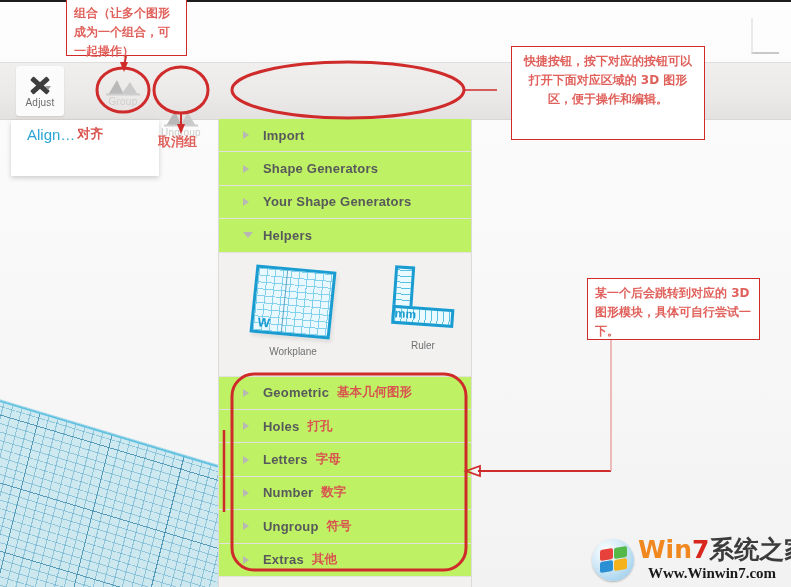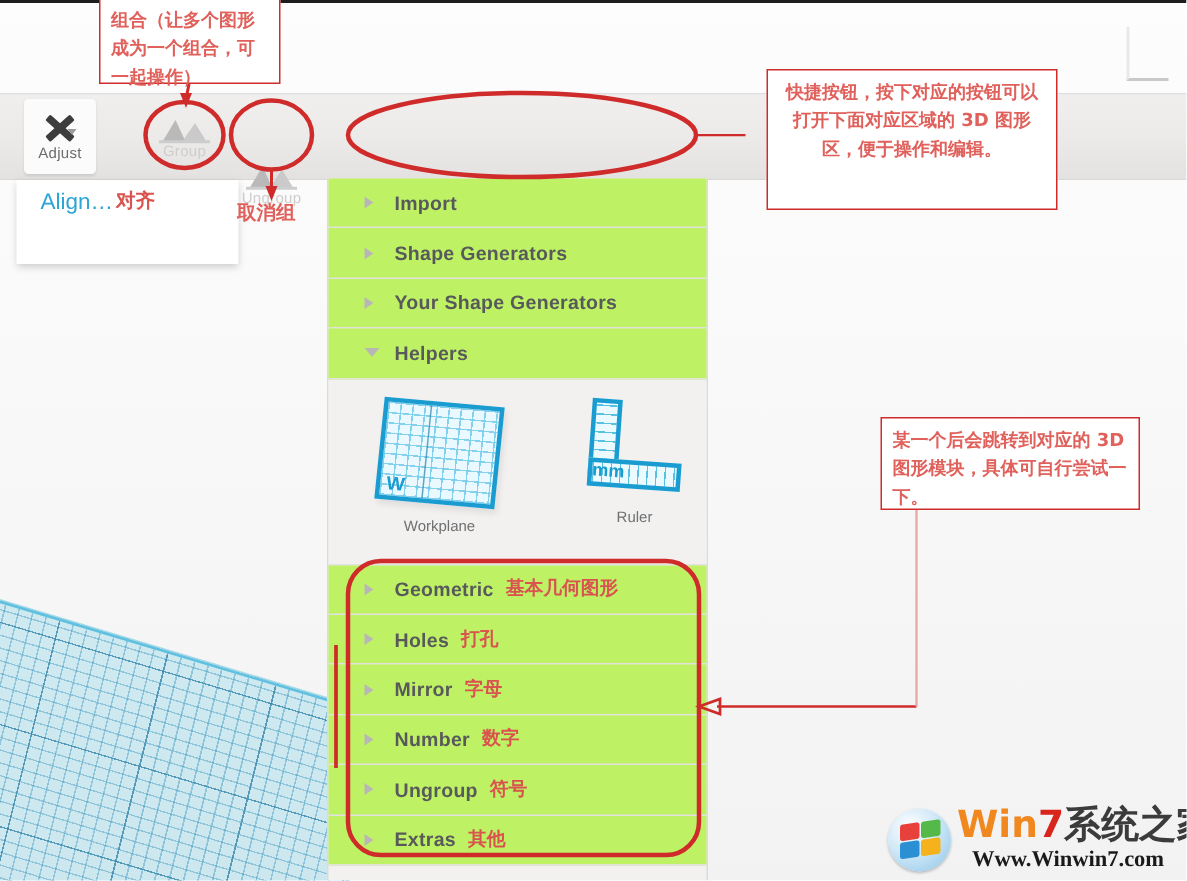--- a/index.html
+++ b/index.html
@@ -331,21 +331,21 @@
     <span class="en">Geometric</span>
     <span class="cn">基本几何图形</span>
   </div>
   <div class="cat-row">
     <span class="tri"></span>
     <span class="en">Holes</span>
     <span class="cn">打孔</span>
   </div>
   <div class="cat-row">
     <span class="tri"></span>
-    <span class="en">Mirror</span>
+    <span class="en">Letters</span>
     <span class="cn">字母</span>
   </div>
   <div class="cat-row">
     <span class="tri"></span>
     <span class="en">Number</span>
     <span class="cn">数字</span>
   </div>
   <div class="cat-row">
     <span class="tri"></span>
     <span class="en">Ungroup</span>

